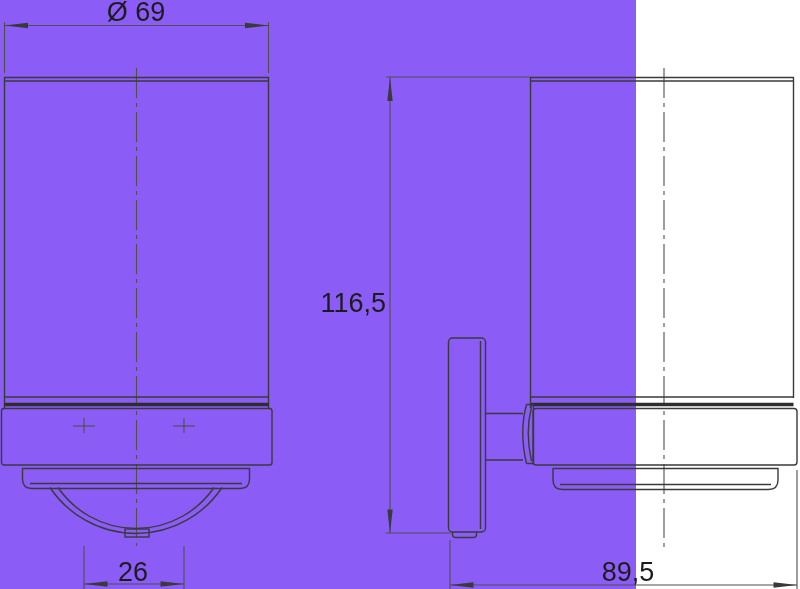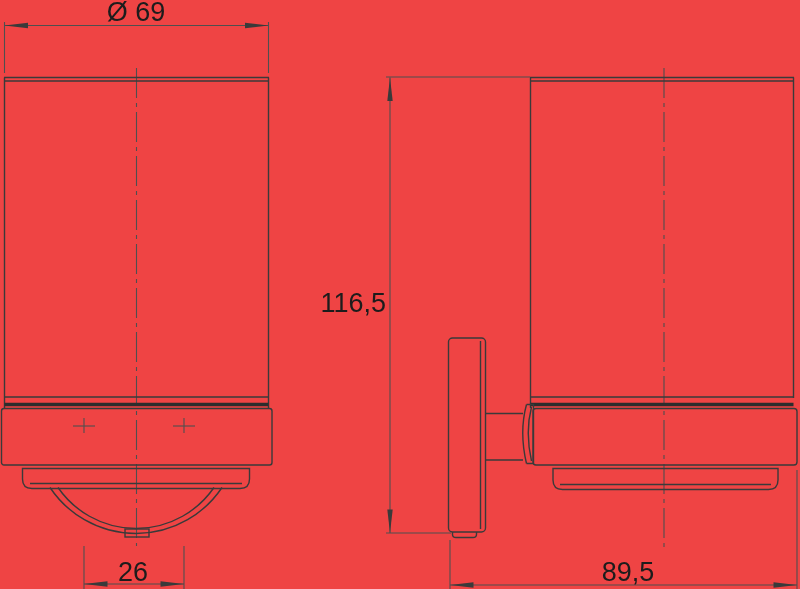--- a/index.html
+++ b/index.html
@@ -1,17 +1,17 @@
 <!DOCTYPE html>
 <html><head>
 <meta charset="utf-8">
 <style>
   html,body { margin:0; padding:0; background:#ffffff; }
   .canvas {
-    position:relative; width:800px; height:589px; background:#ef4444;
+    position:relative; width:636px; height:589px; background:#8b5cf6;
     font-family:"Liberation Sans", sans-serif;
   }
   svg { display:block; }
   
   .ln    { stroke:#3a3a3a; stroke-width:1.4; fill:none; stroke-linecap:butt; }
   .thick { stroke:#2d2d2d; stroke-width:3.6; fill:none; }
   
   .dim   { stroke:#4f4f4f; stroke-width:1.1; fill:none; }
   
   .cl    { stroke:#4f4f4f; stroke-width:1.1; fill:none; stroke-dasharray:30 5 4 5; }

